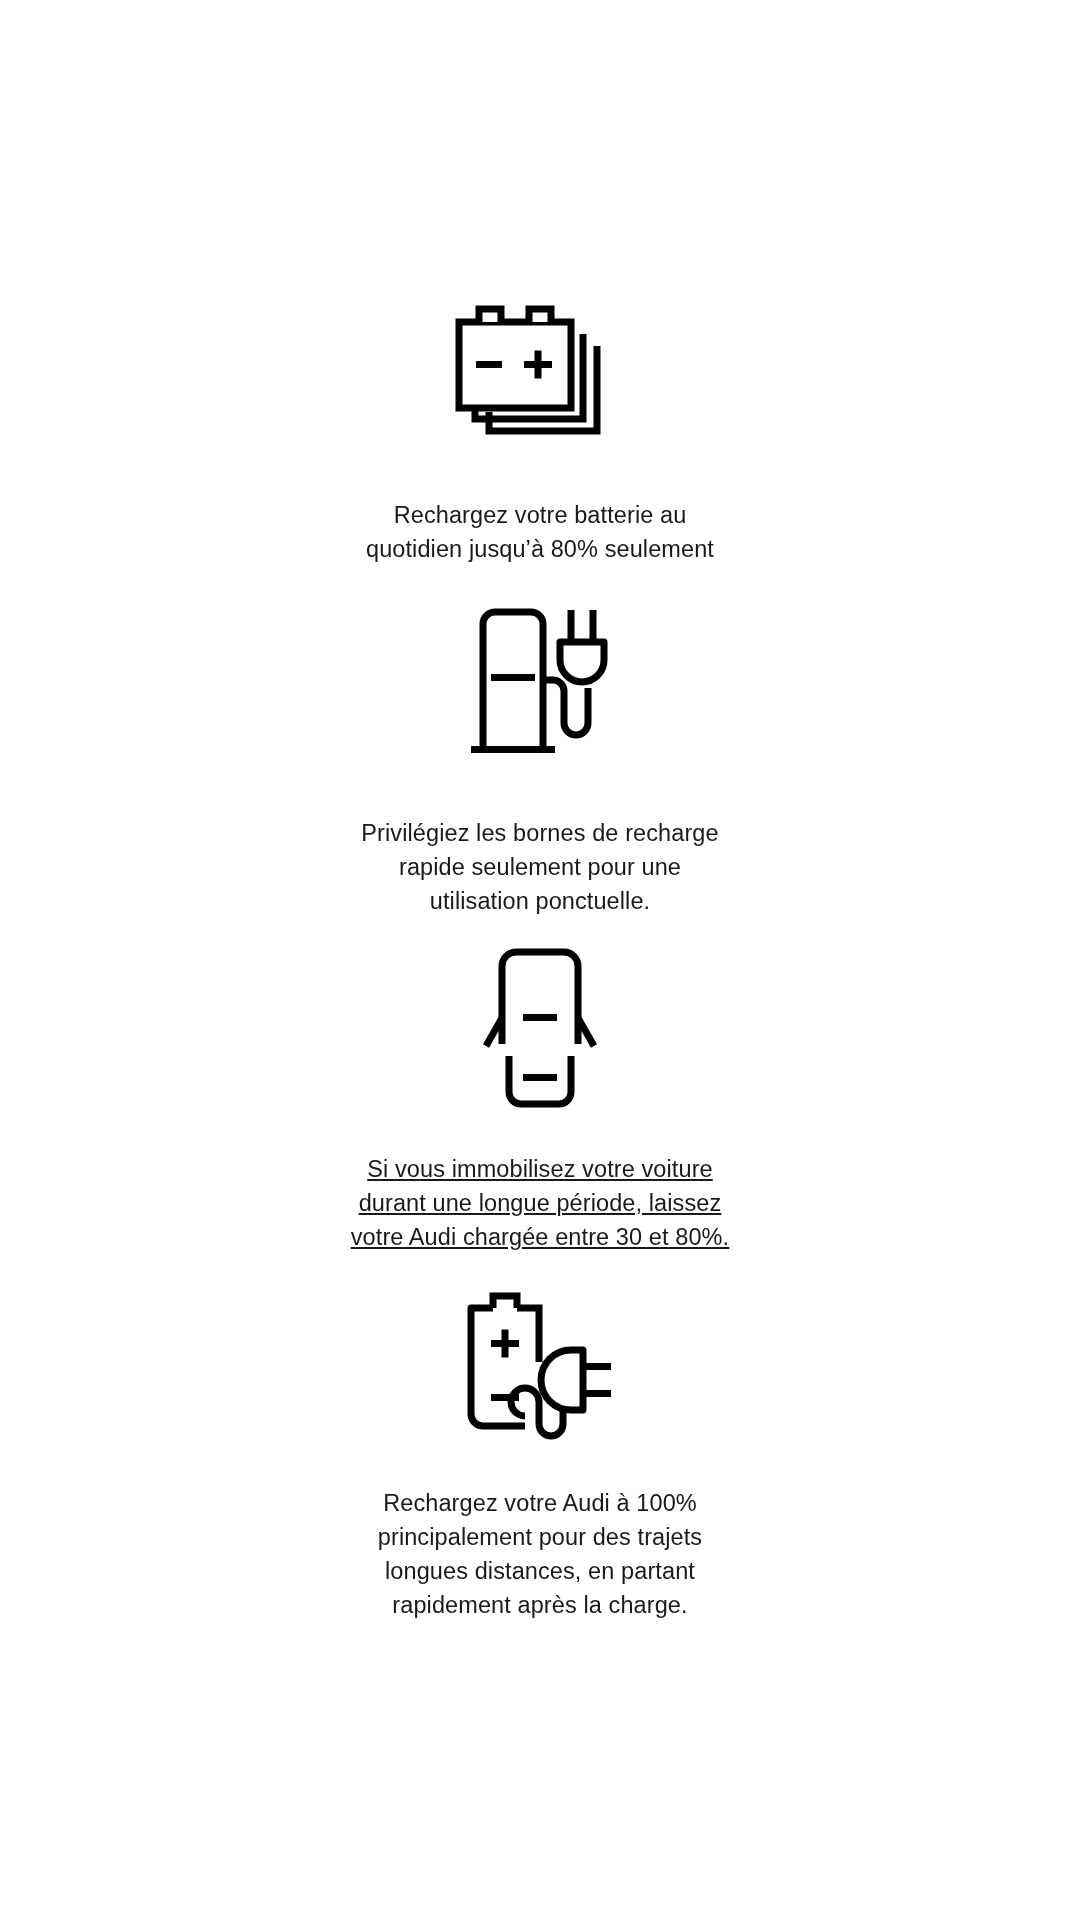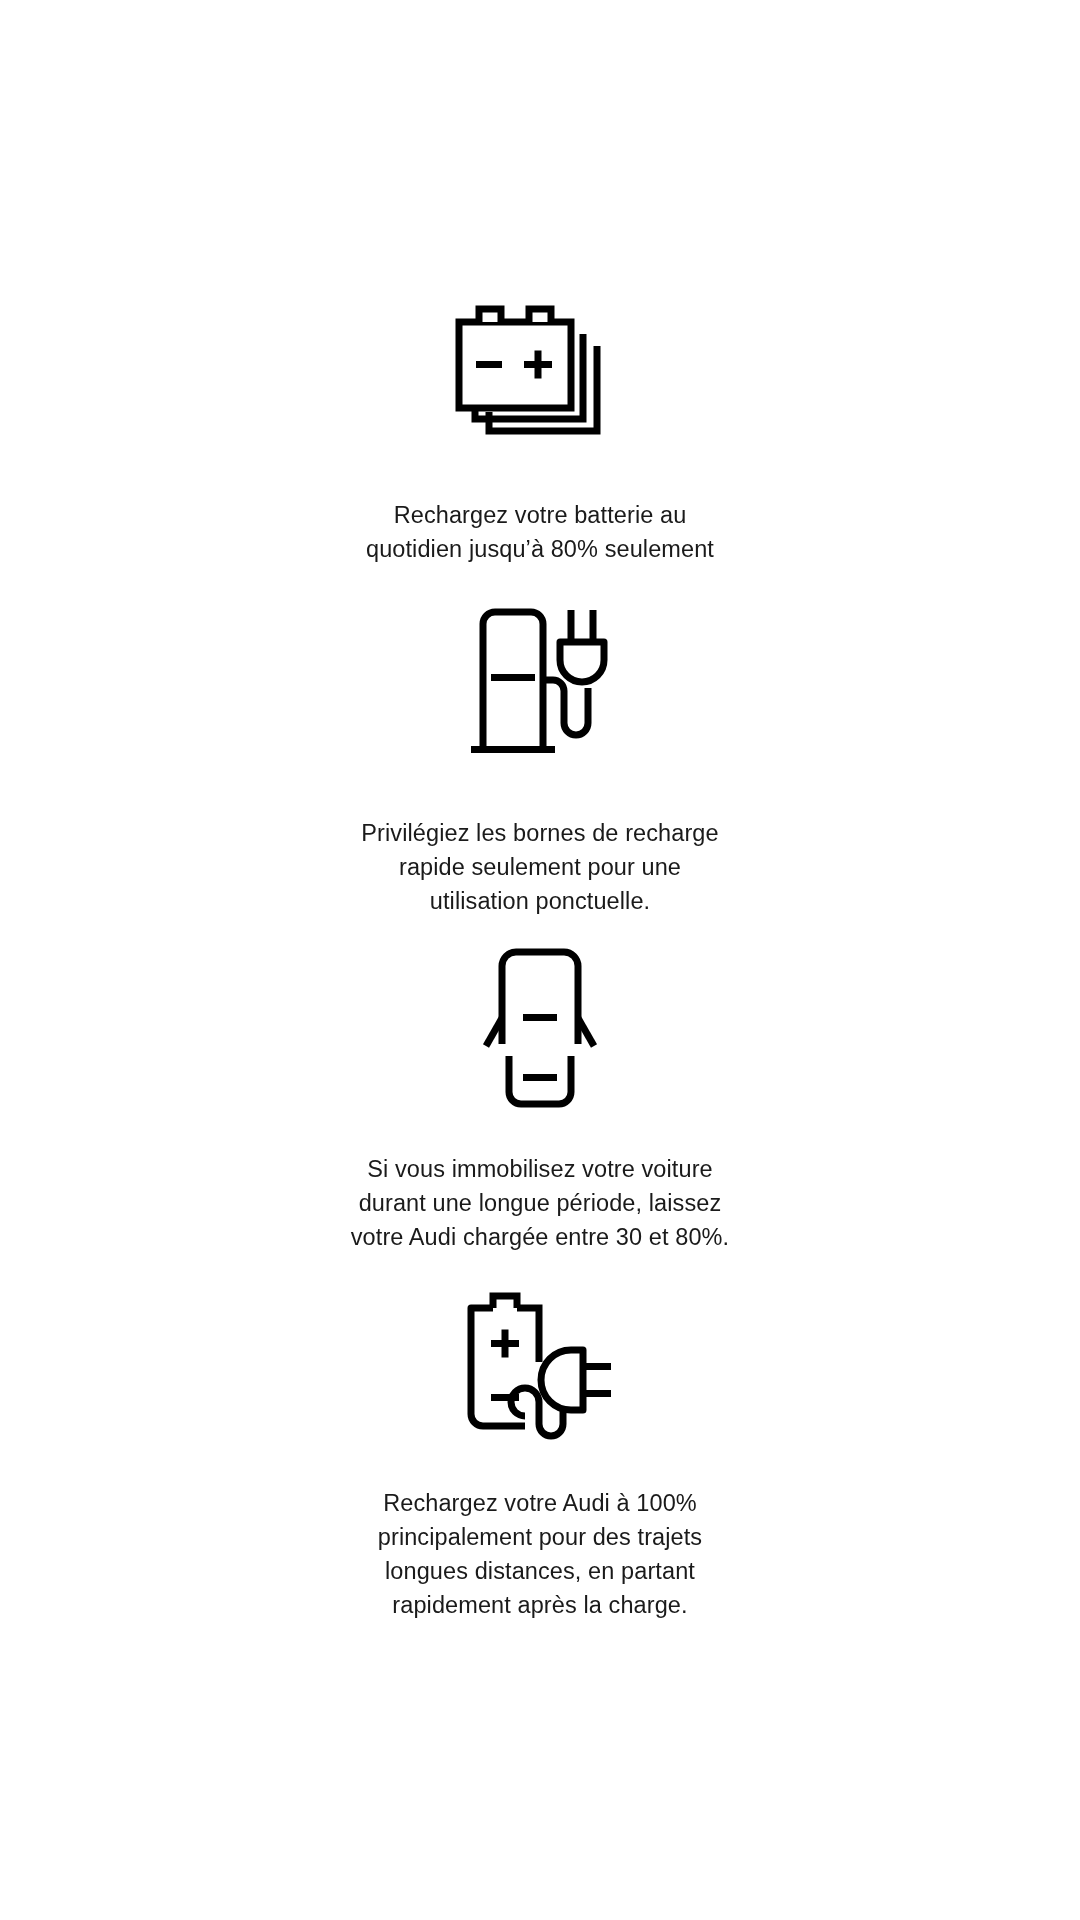--- a/index.html
+++ b/index.html
@@ -58,21 +58,21 @@
   }
 
   
   #tip-0 { top: 300px; }
   #tip-1 { top: 602px; gap: 14px; }
   #tip-2 { top: 944px; }
   #tip-3 { top: 1288px; }
 
   #tip-0 .tip-text { margin-top: 48px; }
   #tip-1 .tip-text { margin-top: 40px; }
-  #tip-2 .tip-text { margin-top: 40px; }
+  #tip-2 .tip-text { margin-top: 40px; text-decoration: underline; }
   #tip-3 .tip-text { margin-top: 38px; }
 </style>
 </head>
 <body>
 
 <div class="page">
 
   <section class="tip" id="tip-0">
     <div class="tip-icon">
       <svg width="190" height="150" viewBox="0 0 190 150" fill="none" xmlns="http://www.w3.org/2000/svg" aria-hidden="true">

